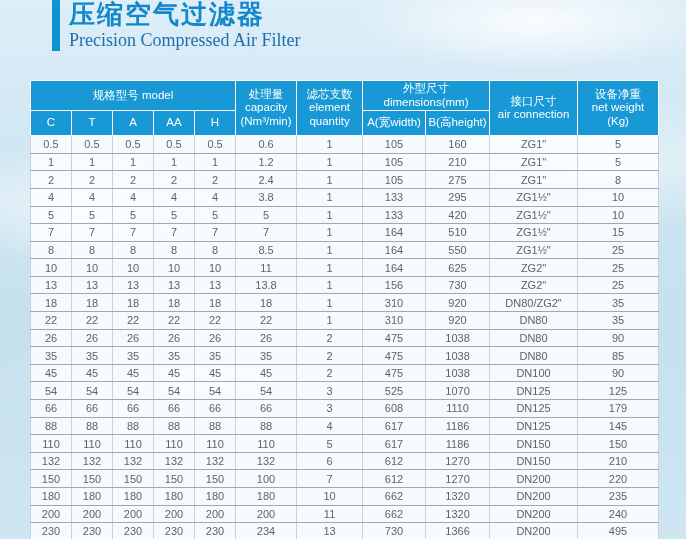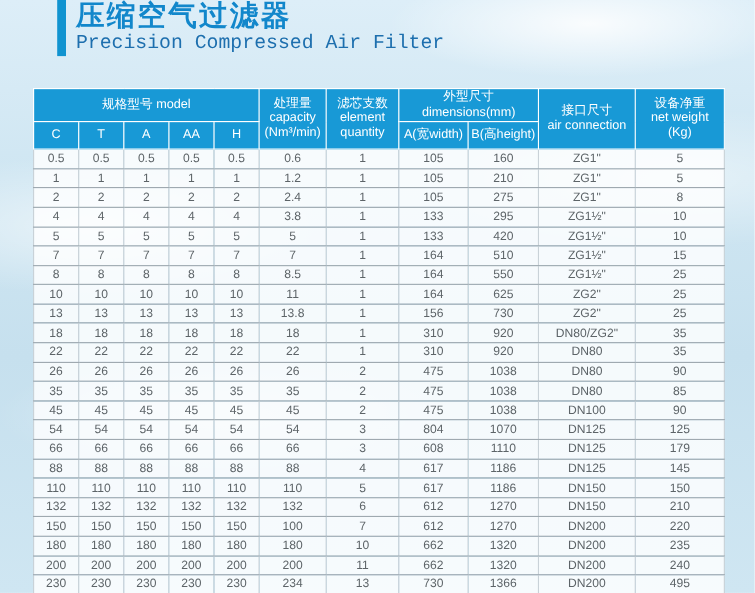--- a/index.html
+++ b/index.html
@@ -32,21 +32,21 @@
     margin-right: 9px;
   }
   .title-cjk {
     font-size: 26px;
     font-weight: bold;
     color: #1287cb;
     letter-spacing: 2px;
     line-height: 1.15;
   }
   .title-en {
-    font-family: Liberation Mono, monospace;
+    font-family: Liberation Serif, serif;
     font-size: 18px;
     color: #1d6fae;
     line-height: 1.2;
   }
 
   
   .data-table {
     position: absolute;
     left: 30px; top: 80px;
     width: 628px;
@@ -321,21 +321,21 @@
           <td>90</td>
         </tr>
         <tr>
           <td>54</td>
           <td>54</td>
           <td>54</td>
           <td>54</td>
           <td>54</td>
           <td>54</td>
           <td>3</td>
-          <td>804</td>
+          <td>525</td>
           <td>1070</td>
           <td>DN125</td>
           <td>125</td>
         </tr>
         <tr>
           <td>66</td>
           <td>66</td>
           <td>66</td>
           <td>66</td>
           <td>66</td>

